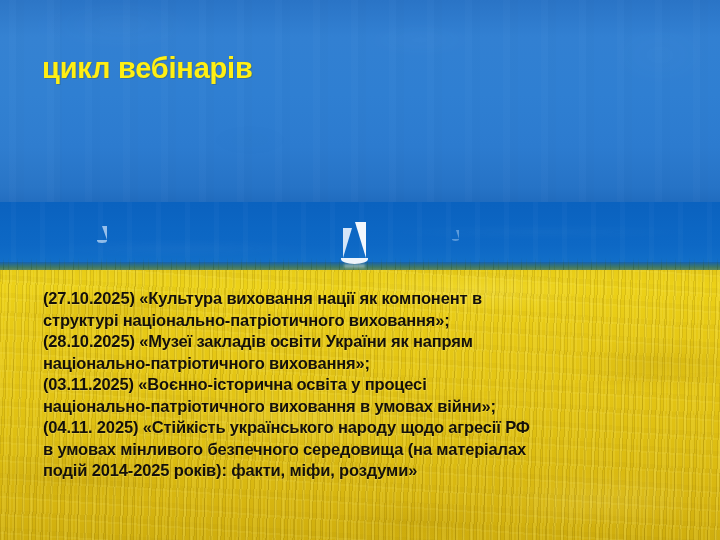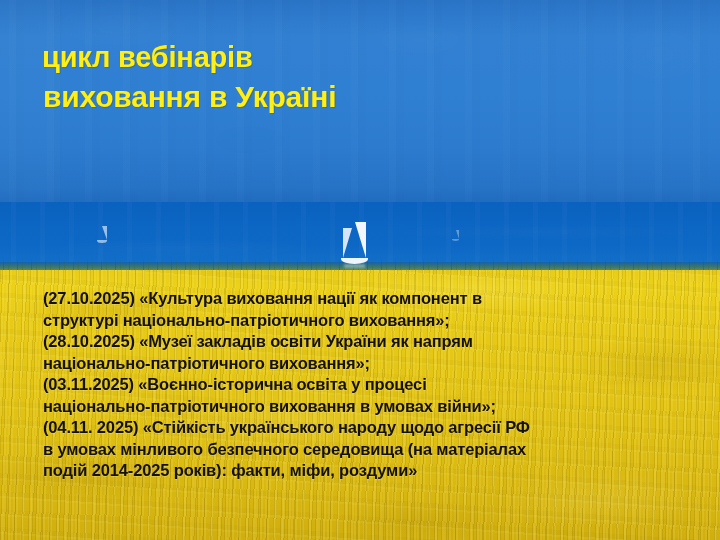--- a/index.html
+++ b/index.html
@@ -228,21 +228,21 @@
   }
   #sailboat-far .hull {
     left: 0; top: 9px; width: 7px; height: 2px;
     background: rgba(220,236,255,.8);
     border-radius: 0 0 60% 60% / 0 0 100% 100%;
   }
 
   
   #title-block {
     position: absolute;
-    left: 0; top: 5px;
+    left: 0; top: 16px;
     width: 720px;
     padding: 32px 0 0 0;
     z-index: 5;
   }
   .title-line {
     color: #ffef14;
     font-weight: 700;
     font-size: 30px;
     line-height: 40px;
     letter-spacing: -0.2px;
@@ -305,21 +305,20 @@
     <span class="sail-main"></span>
     <span class="hull"></span>
   </div>
   <div class="sailboat" id="sailboat-far">
     <span class="sail-main"></span>
     <span class="hull"></span>
   </div>
 
   <div id="title-block">
     <div class="title-line" id="title-line-1">цикл вебінарів</div>
-    <div class="title-line" id="title-line-3">виховання в Україні</div>
   </div>
 
   <div id="program-block">
     <div class="program-line">(27.10.2025) «Культура виховання нації як компонент в</div>
     <div class="program-line">структурі національно-патріотичного виховання»;</div>
     <div class="program-line">(28.10.2025) «Музеї закладів освіти України як напрям</div>
     <div class="program-line">національно-патріотичного виховання»;</div>
     <div class="program-line">(03.11.2025) «Воєнно-історична освіта у процесі</div>
     <div class="program-line">національно-патріотичного виховання в умовах війни»;</div>
     <div class="program-line">(04.11. 2025) «Стійкість українського народу щодо агресії РФ</div>

